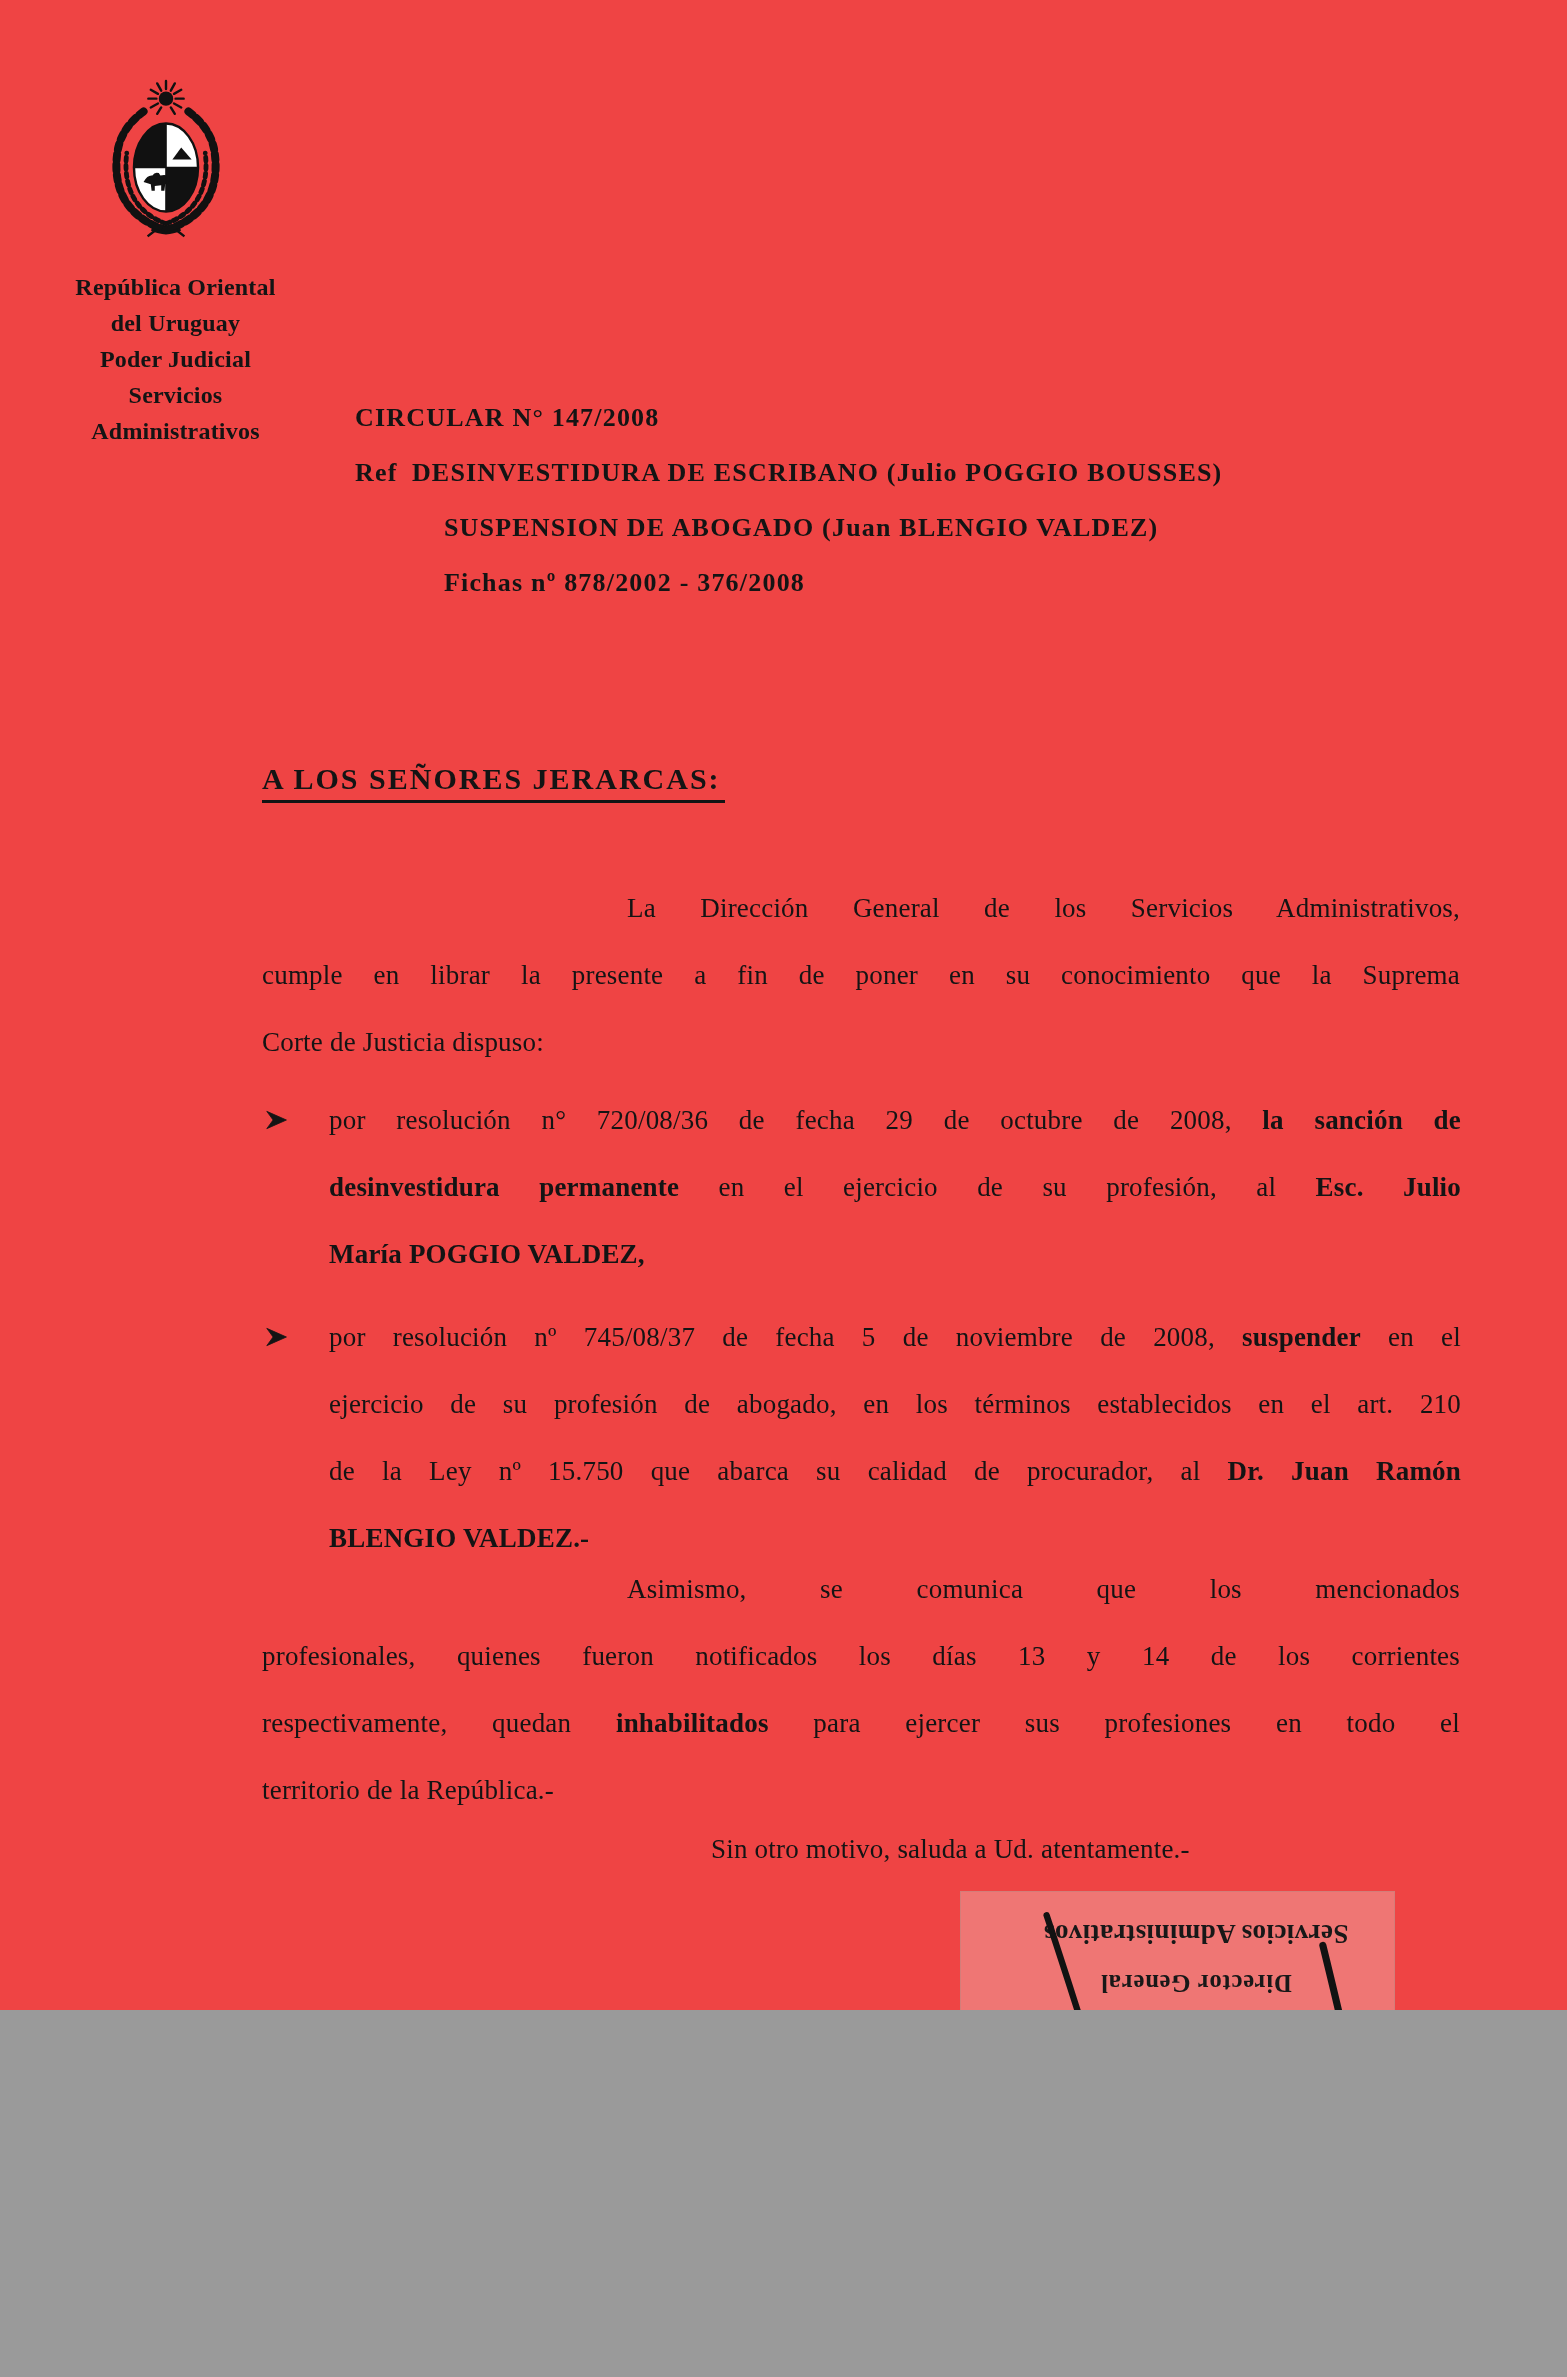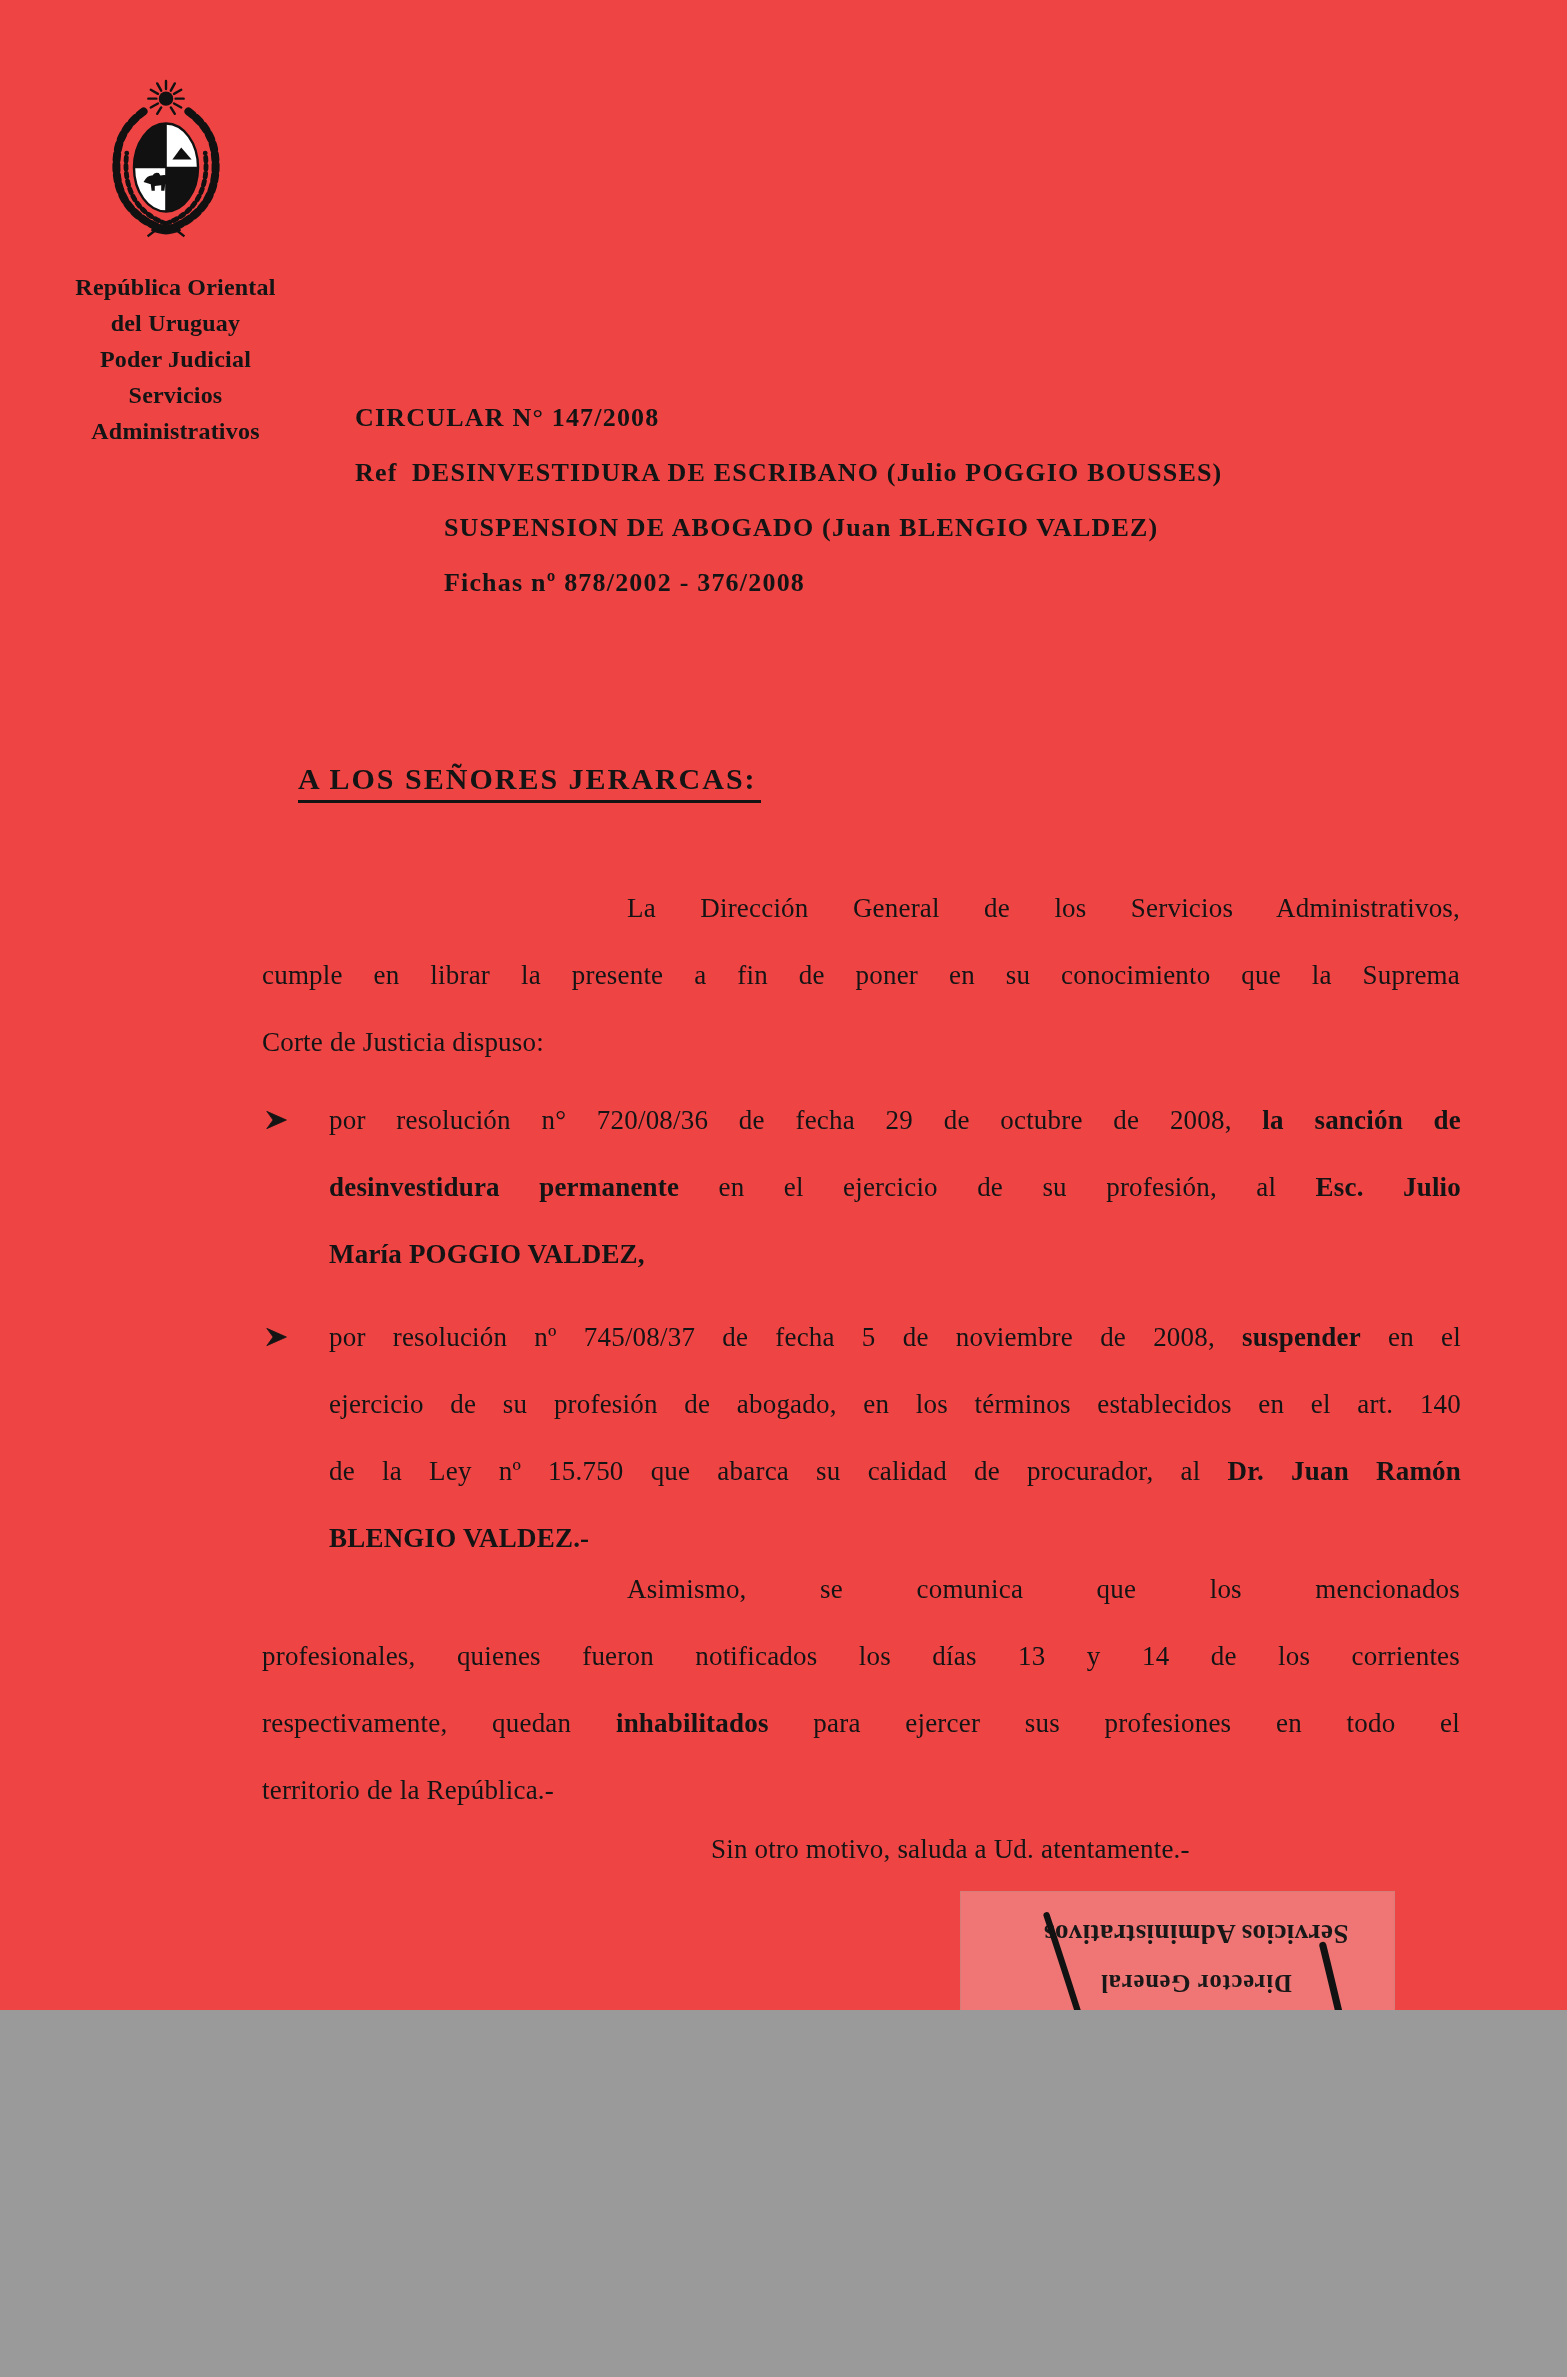--- a/index.html
+++ b/index.html
@@ -20,21 +20,21 @@
   .ref-row{display:flex;align-items:flex-start;}
   .ref-label{margin-right:14.3px;}
   .ref-lines{margin-left:48px;}
   .ref-row .ref-lines{margin-left:0;}
   .ref-line{white-space:nowrap;}
   .ref-indent{margin-left:32px;}
   
   .dateline{position:absolute;left:886px;top:707px;font-size:30px;letter-spacing:0.6px;white-space:nowrap;}
   .salutation{
     position:absolute;left:262px;top:762px;font-size:30px;font-weight:bold;letter-spacing:2px;
-    border-bottom:3.2px solid #141414;padding:0 4.8px 4px 0;white-space:nowrap;margin-left:36px;
+    border-bottom:3.2px solid #141414;padding:0 4.8px 4px 0;white-space:nowrap;
   }
   
   .para{position:absolute;left:262px;width:1198px;font-size:27px;line-height:67px;letter-spacing:0.2px;}
   .para .line{text-align:justify;text-align-last:justify;}
   .para .line.lastline{text-align:justify;text-align-last:left;}
   .b{font-weight:bold;}
   .p1{top:875px;}
   .bullet1{top:1087px;}
   .bullet2{top:1304px;}
   .p2{top:1556px;}
@@ -135,21 +135,21 @@
         <div class="line lastline"><span class="b">María POGGIO VALDEZ,</span></div>
       </div>
   </div>
 
   <div class="para bullet bullet2">
     <svg class="bullet-icon" viewBox="0 0 30 28" aria-hidden="true">
       <path d="M2 3 L27 14 L2 25 L10 14 Z" fill="#141414" stroke="#141414" stroke-width="1" stroke-linejoin="round"></path>
     </svg>
     <div>
         <div class="line"><span>por resolución nº 745/08/37 de fecha 5 de noviembre de 2008, </span><span class="b">suspender</span><span> en el</span></div>
-        <div class="line"><span>ejercicio de su profesión de abogado, en los términos establecidos en el art. 140</span></div>
+        <div class="line"><span>ejercicio de su profesión de abogado, en los términos establecidos en el art. 210</span></div>
         <div class="line"><span>de la Ley nº 15.750 que abarca su calidad de procurador, al </span><span class="b">Dr. Juan Ramón</span></div>
         <div class="line lastline"><span class="b">BLENGIO VALDEZ.-</span></div>
       </div>
   </div>
 
   <div class="para p2">
       <div class="line" style="text-indent: 365px;"><span>Asimismo, se comunica que los mencionados</span></div>
       <div class="line"><span>profesionales, quienes fueron notificados los días 13 y 14 de los corrientes</span></div>
       <div class="line"><span>respectivamente, quedan </span><span class="b">inhabilitados</span><span> para ejercer sus profesiones en todo el</span></div>
       <div class="line lastline"><span>territorio de la República.-</span></div>

